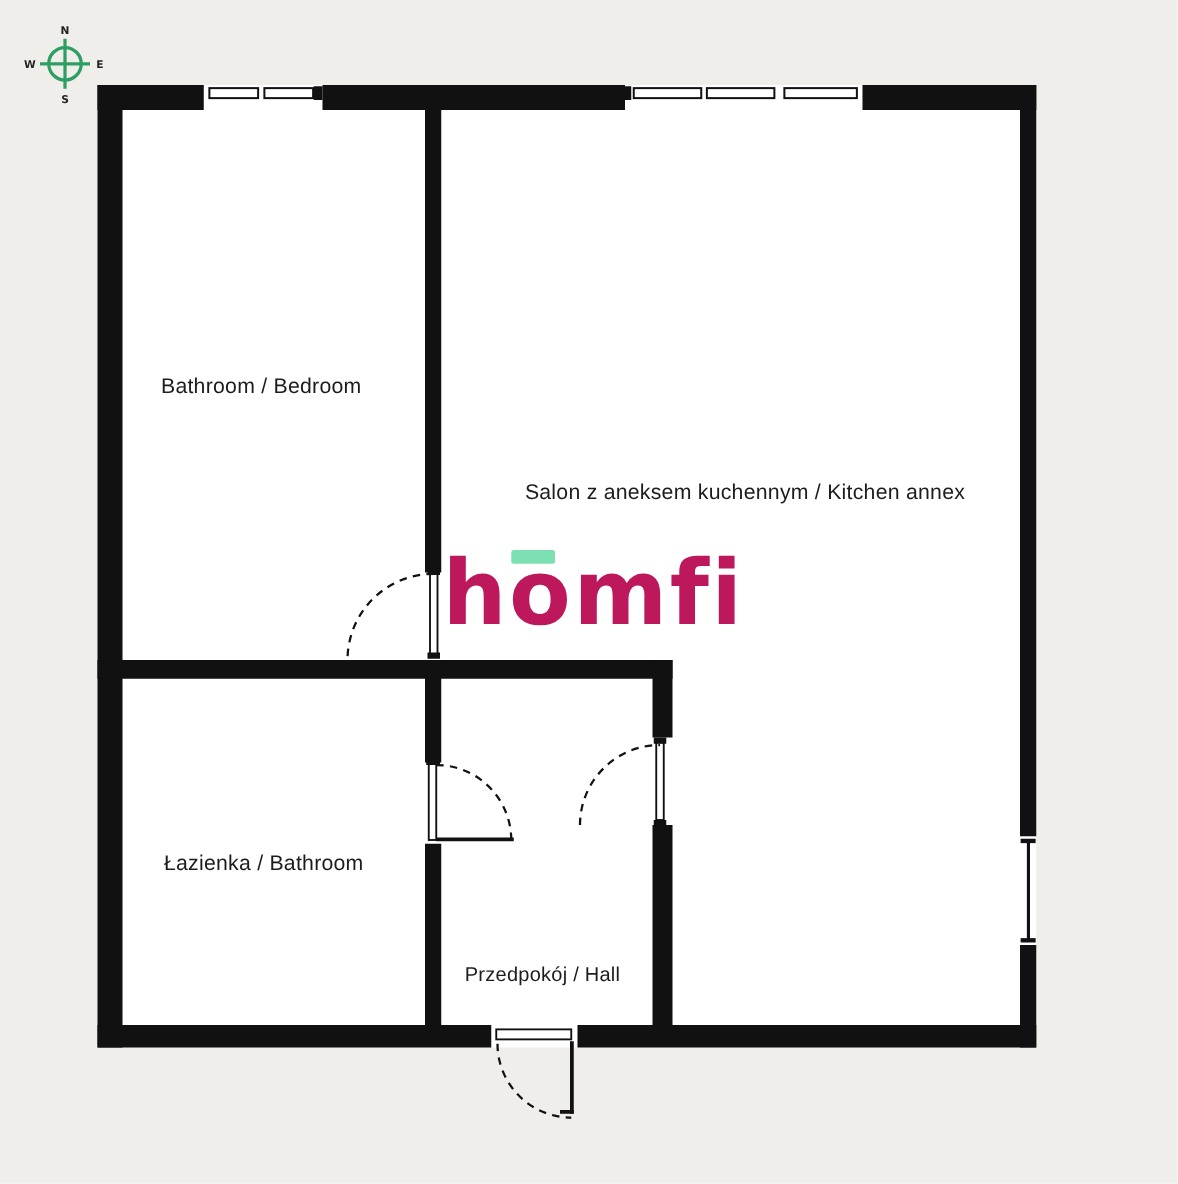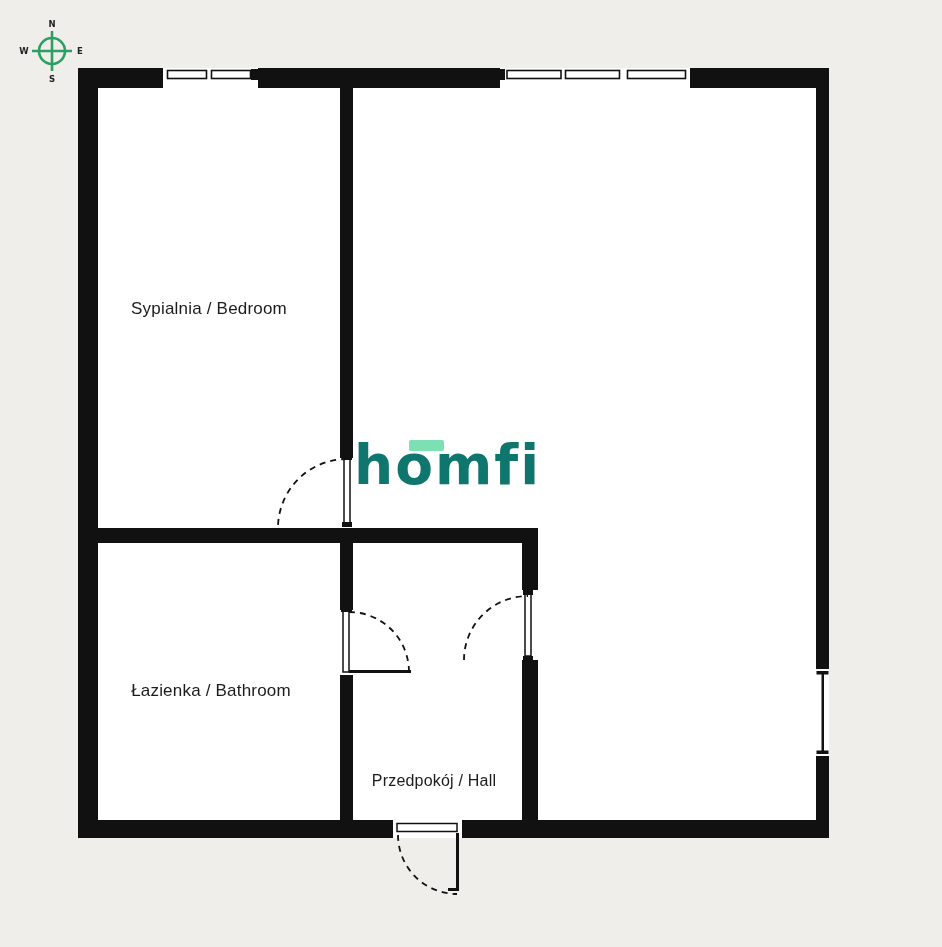--- a/index.html
+++ b/index.html
@@ -23,24 +23,24 @@
   .room-label.hall{font-size:16px;margin-top:40px;}
   .logo{
     position:absolute;
     left:354px;top:438px;
     width:260px;height:90px;
   }
   .logo-text{
     display:block;
     font-family:"DejaVu Sans", sans-serif;
     font-weight:bold;
-    font-size:55px;
+    font-size:72px;
     line-height:1;
     letter-spacing:2px;
-    color:#0f766e;
+    color:#be185d;
   }
   .logo-bar{
     position:absolute;
     left:55px;top:2px;
     width:35px;height:11px;
     background:#7ce0b3;
     border-radius:2px;
   }
   .wall{fill:#111111;stroke:none;}
   .floor{fill:#ffffff;}
@@ -141,21 +141,22 @@
       <line class="compass-line" x1="52" y1="31" x2="52" y2="71"></line>
       <line class="compass-line" x1="32" y1="51" x2="72" y2="51"></line>
       <circle class="compass-circle" cx="52" cy="51" r="13"></circle>
       <text class="compass-letter" x="52" y="27">N</text>
       <text class="compass-letter" x="80" y="54">E</text>
       <text class="compass-letter" x="52" y="82">S</text>
       <text class="compass-letter" x="24" y="54">W</text>
     </g>
   </svg>
 
-  <div class="room-label" style="left:209px;top:299px;">Sypialnia / Bedroom</div>
+  <div class="room-label" style="left:209px;top:299px;">Bathroom / Bedroom</div>
+  <div class="room-label" style="left:596px;top:384px;">Salon z aneksem kuchennym / Kitchen annex</div>
   <div class="room-label" style="left:211px;top:681px;text-align:right;">Łazienka / Bathroom</div>
   <div class="room-label hall" style="left:434px;top:732px;">Przedpokój / Hall</div>
 
   <div class="logo">
     <span class="logo-bar"></span>
     <span class="logo-text">homfi</span>
   </div>
 
 </div>
 

